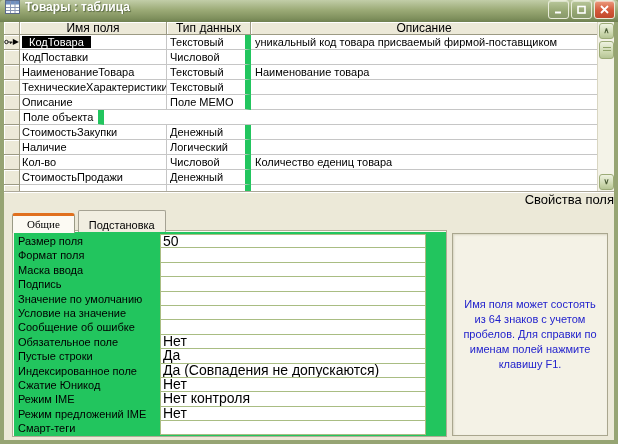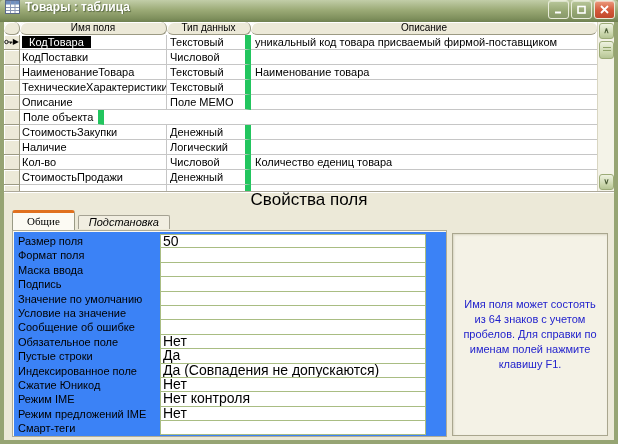--- a/index.html
+++ b/index.html
@@ -22,21 +22,21 @@
   .wbtn svg { display:block; }
 
   
   .inner { position:absolute; top:22px; left:4px; right:4px; bottom:4px; background:#ece9d8; overflow:hidden; }
 
   
   .grid { position:relative; height:170px; background:#fff; overflow:hidden; border-bottom:1px solid #aca899; }
   .grid-scrollpane { position:absolute; top:0; left:0; right:17px; bottom:0; overflow:hidden; }
   .grid-header { display:flex; height:13px; }
   .hcell { background:#ece9d8; border-right:1px solid #9c9a84; border-bottom:1px solid #9c9a84;
-    box-shadow:inset 1px 1px 0 #fff; font-size:10px; line-height:12px; text-align:center; overflow:hidden; white-space:nowrap;border-radius:6px; }
+    box-shadow:inset 1px 1px 0 #fff; font-size:12px; line-height:12px; text-align:center; overflow:hidden; white-space:nowrap; }
   .hc-sel { width:16px; flex:0 0 auto; }
   .hc-name { width:147px; flex:0 0 auto; }
   .hc-type { width:84px; flex:0 0 auto; }
   .hc-desc { flex:1 1 auto; border-right:none; }
   .grid-row { display:flex; height:15px; }
   .cell { font-size:11px; line-height:14px; white-space:nowrap; overflow:hidden; }
   .cell.sel { width:16px; flex:0 0 auto; background:#ece9d8; border-right:1px solid #9c9a84; border-bottom:1px solid #9c9a84;
     box-shadow:inset 1px 1px 0 #fff; display:flex; align-items:center; justify-content:center; gap:0; }
   .cell.name { width:147px; flex:0 0 auto; border-right:1px solid #c6c6c6; border-bottom:1px solid #c6c6c6; padding:0 2px; }
   .cell.type { width:84px; flex:0 0 auto; border-right:6px solid #22c55e; border-bottom:1px solid #c6c6c6; padding:0 3px; }
@@ -48,32 +48,32 @@
   .vscroll { position:absolute; top:0; right:0; bottom:0; width:17px; background:#f4f3e8; border-left:1px solid #d9d6c2; }
   .sbtn { position:absolute; left:1px; width:15px; height:16px; border:1px solid #9cab77; border-radius:3px;
     background:linear-gradient(180deg,#eef2e0 0%,#c9d5aa 70%,#b6c596 100%); display:flex; align-items:center; justify-content:center; }
   .sbtn.up { top:1px; } .sbtn.down { bottom:1px; }
   .sthumb { position:absolute; left:1px; top:19px; width:15px; height:18px; border:1px solid #9cab77; border-radius:3px;
     background:linear-gradient(180deg,#eef2e0 0%,#c9d5aa 70%,#b6c596 100%); display:flex; align-items:center; justify-content:center; }
   .chev { font-size:8px; color:#4c5c36; line-height:8px; font-weight:bold; }
   .grip { width:8px; height:6px; background:repeating-linear-gradient(180deg,#8fa268 0 1px,transparent 1px 3px); }
 
   
-  .divider { height:14px; background:#ece9d8; border-top:1px solid #fff; font-size:17px; line-height:13px; text-align:center; color:#000; }
+  .divider { height:14px; background:#ece9d8; border-top:1px solid #fff; font-size:13px; line-height:13px; text-align:right; color:#000; }
 
   
   .lower { position:relative; height:234px; background:#ece9d8; }
   .tabs { position:absolute; left:8px; top:4px; display:flex; align-items:flex-end; z-index:2; }
   .tab { font-size:11px; text-align:center; cursor:default; }
   .tab.active { background:#fcfaf3; border:1px solid #9a9a85; border-bottom:none; border-top:3px solid #e0701e;
     border-radius:3px 3px 0 0; padding:2px 14px 3px; margin-bottom:-1px;font-family:Liberation Serif, serif; }
   .tab.inactive { background:#f1eee1; border:1px solid #a5a293; border-bottom:none; border-radius:2px 2px 0 0;
-    padding:0 10px 1px; margin-left:3px;font-style:italic; }
+    padding:8px 10px 1px; margin-left:3px; }
   .tabpage { position:absolute; left:8px; top:24px; width:435px; height:207px;
-    background:#3b82f6; border:1px solid #b0ac96; box-shadow:inset 1px 1px 0 #fbf9f0; padding:3px 0 0 5px; }
+    background:#22c55e; border:1px solid #b0ac96; box-shadow:inset 1px 1px 0 #fbf9f0; padding:3px 0 0 5px; }
   .prop-row { display:flex; height:14.4px; align-items:stretch; }
   .prop-label { width:142px; flex:0 0 auto; font-size:11px; line-height:14px; white-space:nowrap; overflow:hidden; }
   .prop-field { width:266px; flex:0 0 auto; background:#fff; border:1px solid #a9bd83; margin-top:-1px;
     font-size:14px; line-height:12px; padding:0 2px; white-space:nowrap; overflow:hidden; }
   .prop-row:first-child .prop-field { margin-top:0; }
 
   .helpbox { position:absolute; left:448px; top:27px; width:156px; height:203px; background:#f4f2e6;
     border:1px solid #a9a68e; box-shadow:inset 1px 1px 2px #d8d5c2; display:flex; align-items:center; justify-content:center; }
   .helptext { color:#2222cc; font-size:11px; line-height:15px; text-align:center; padding:0 5px; }
 </style>

